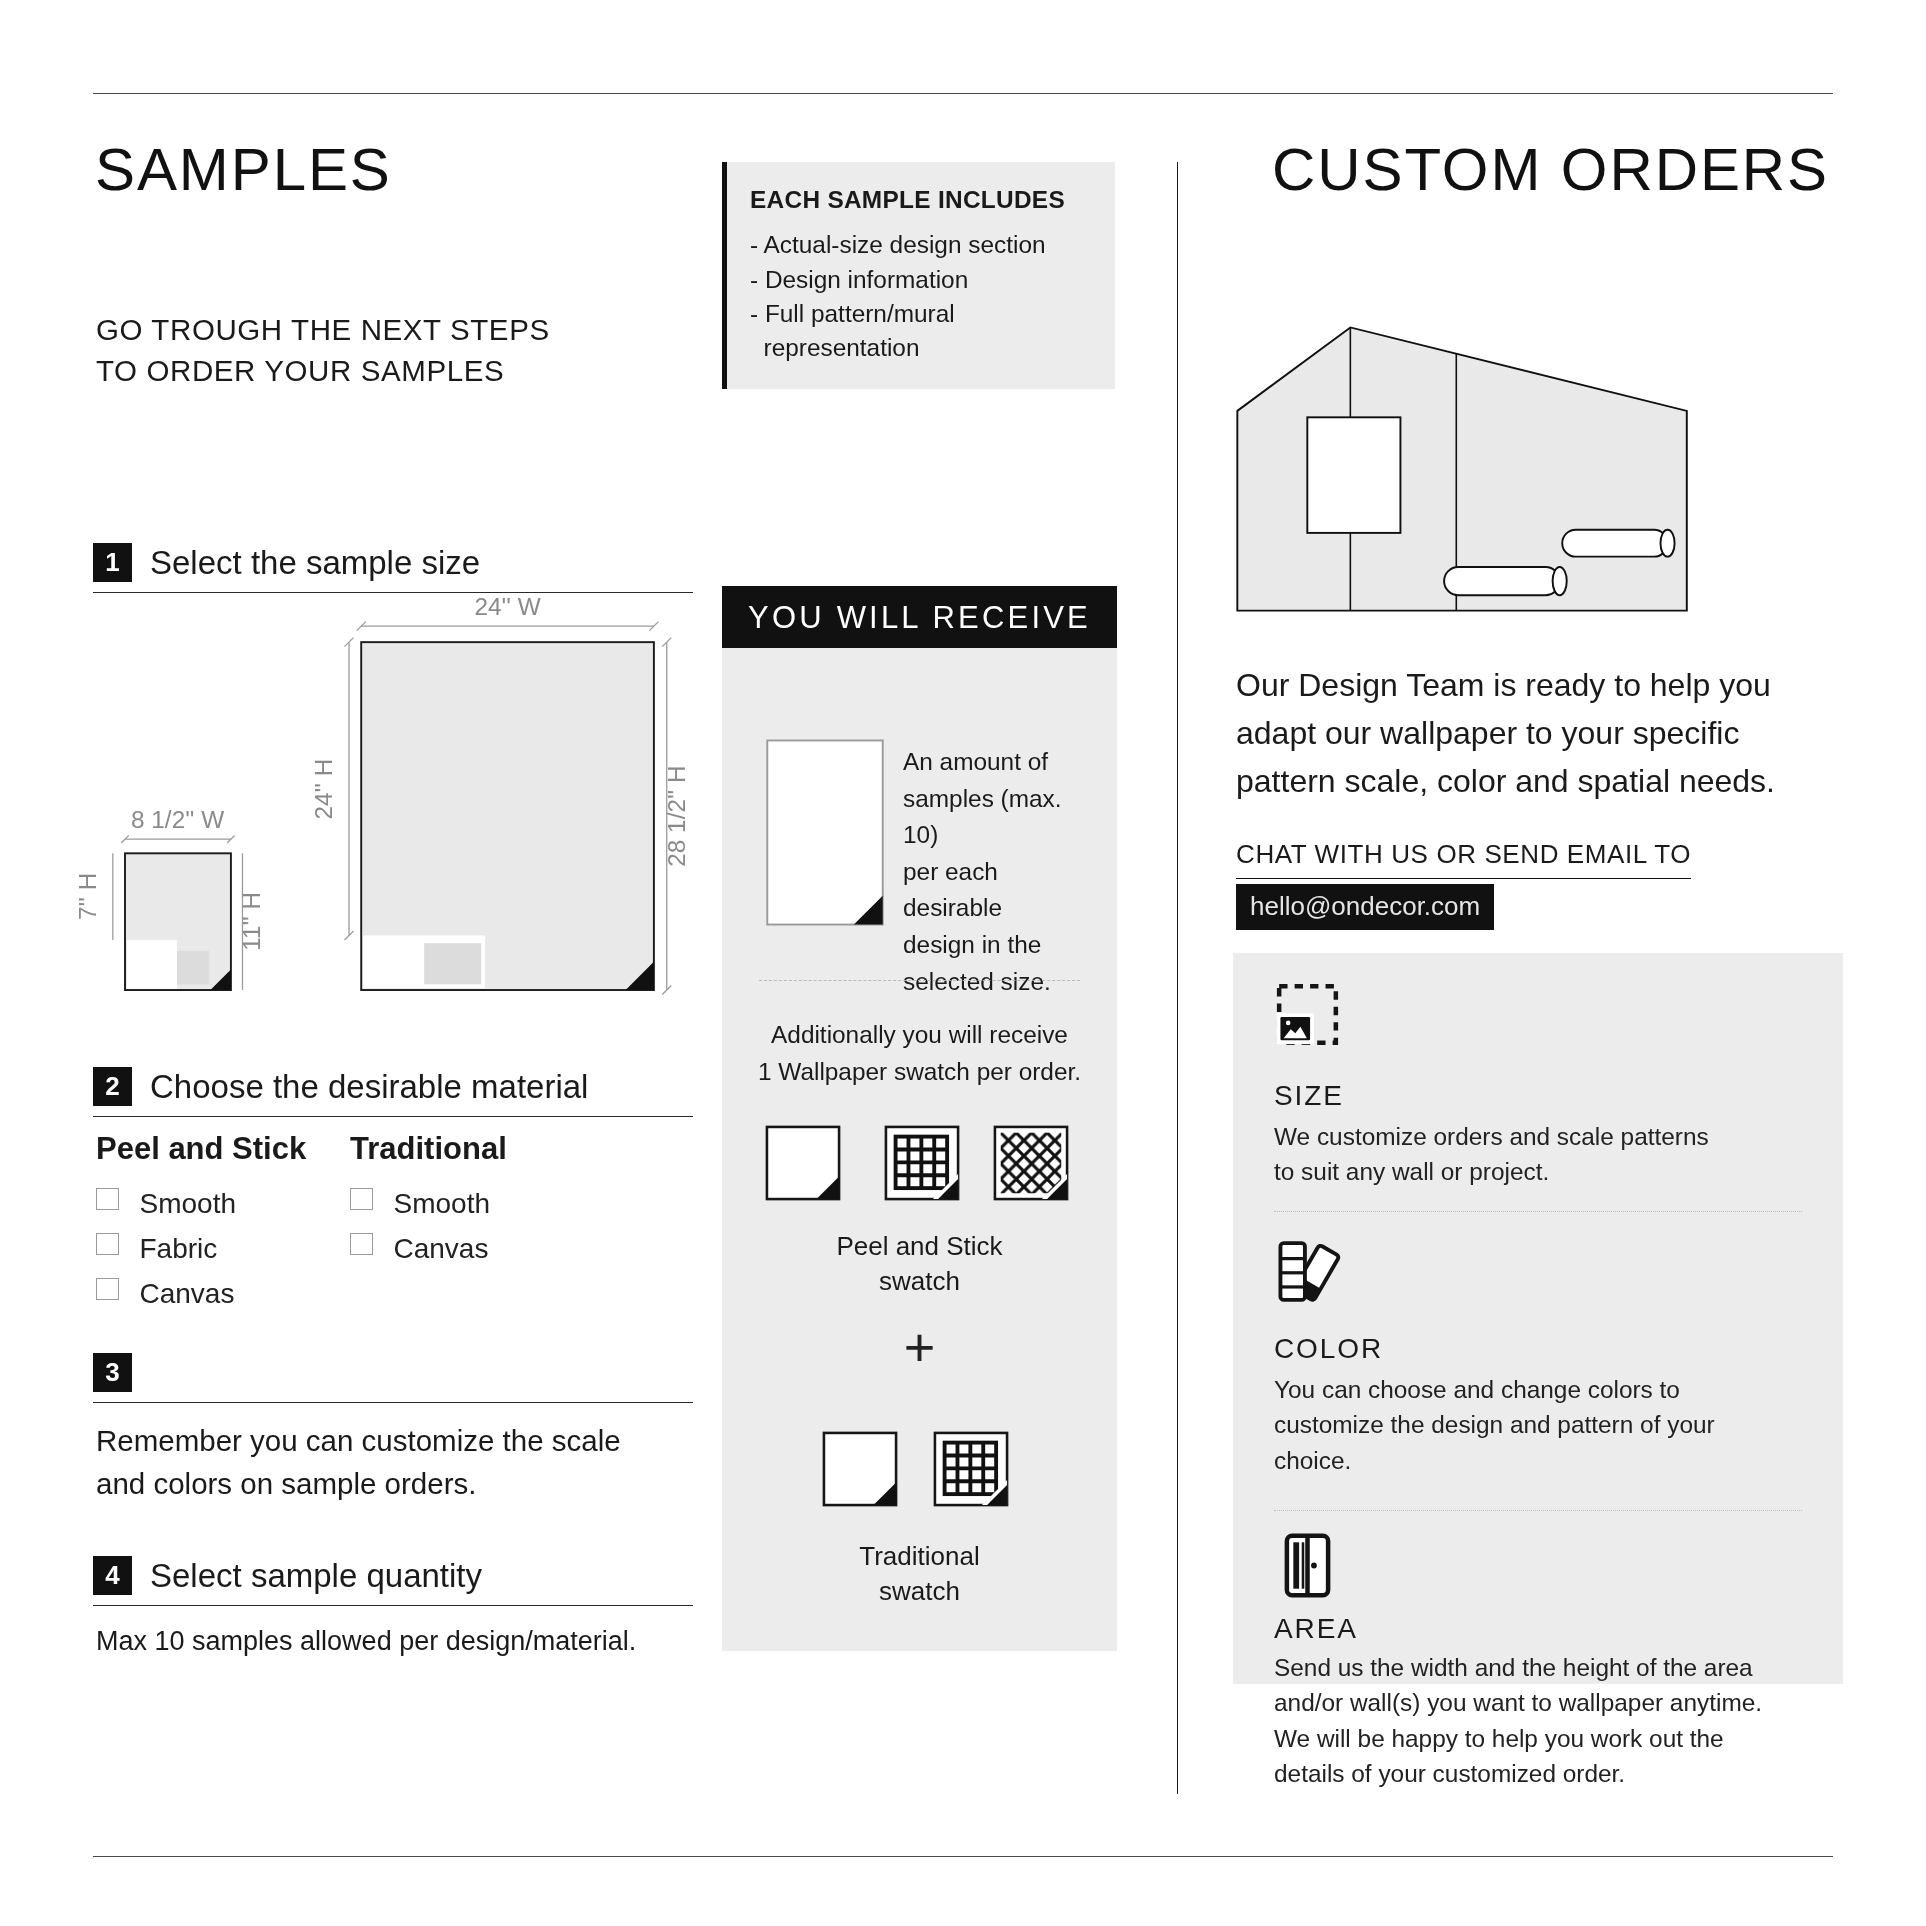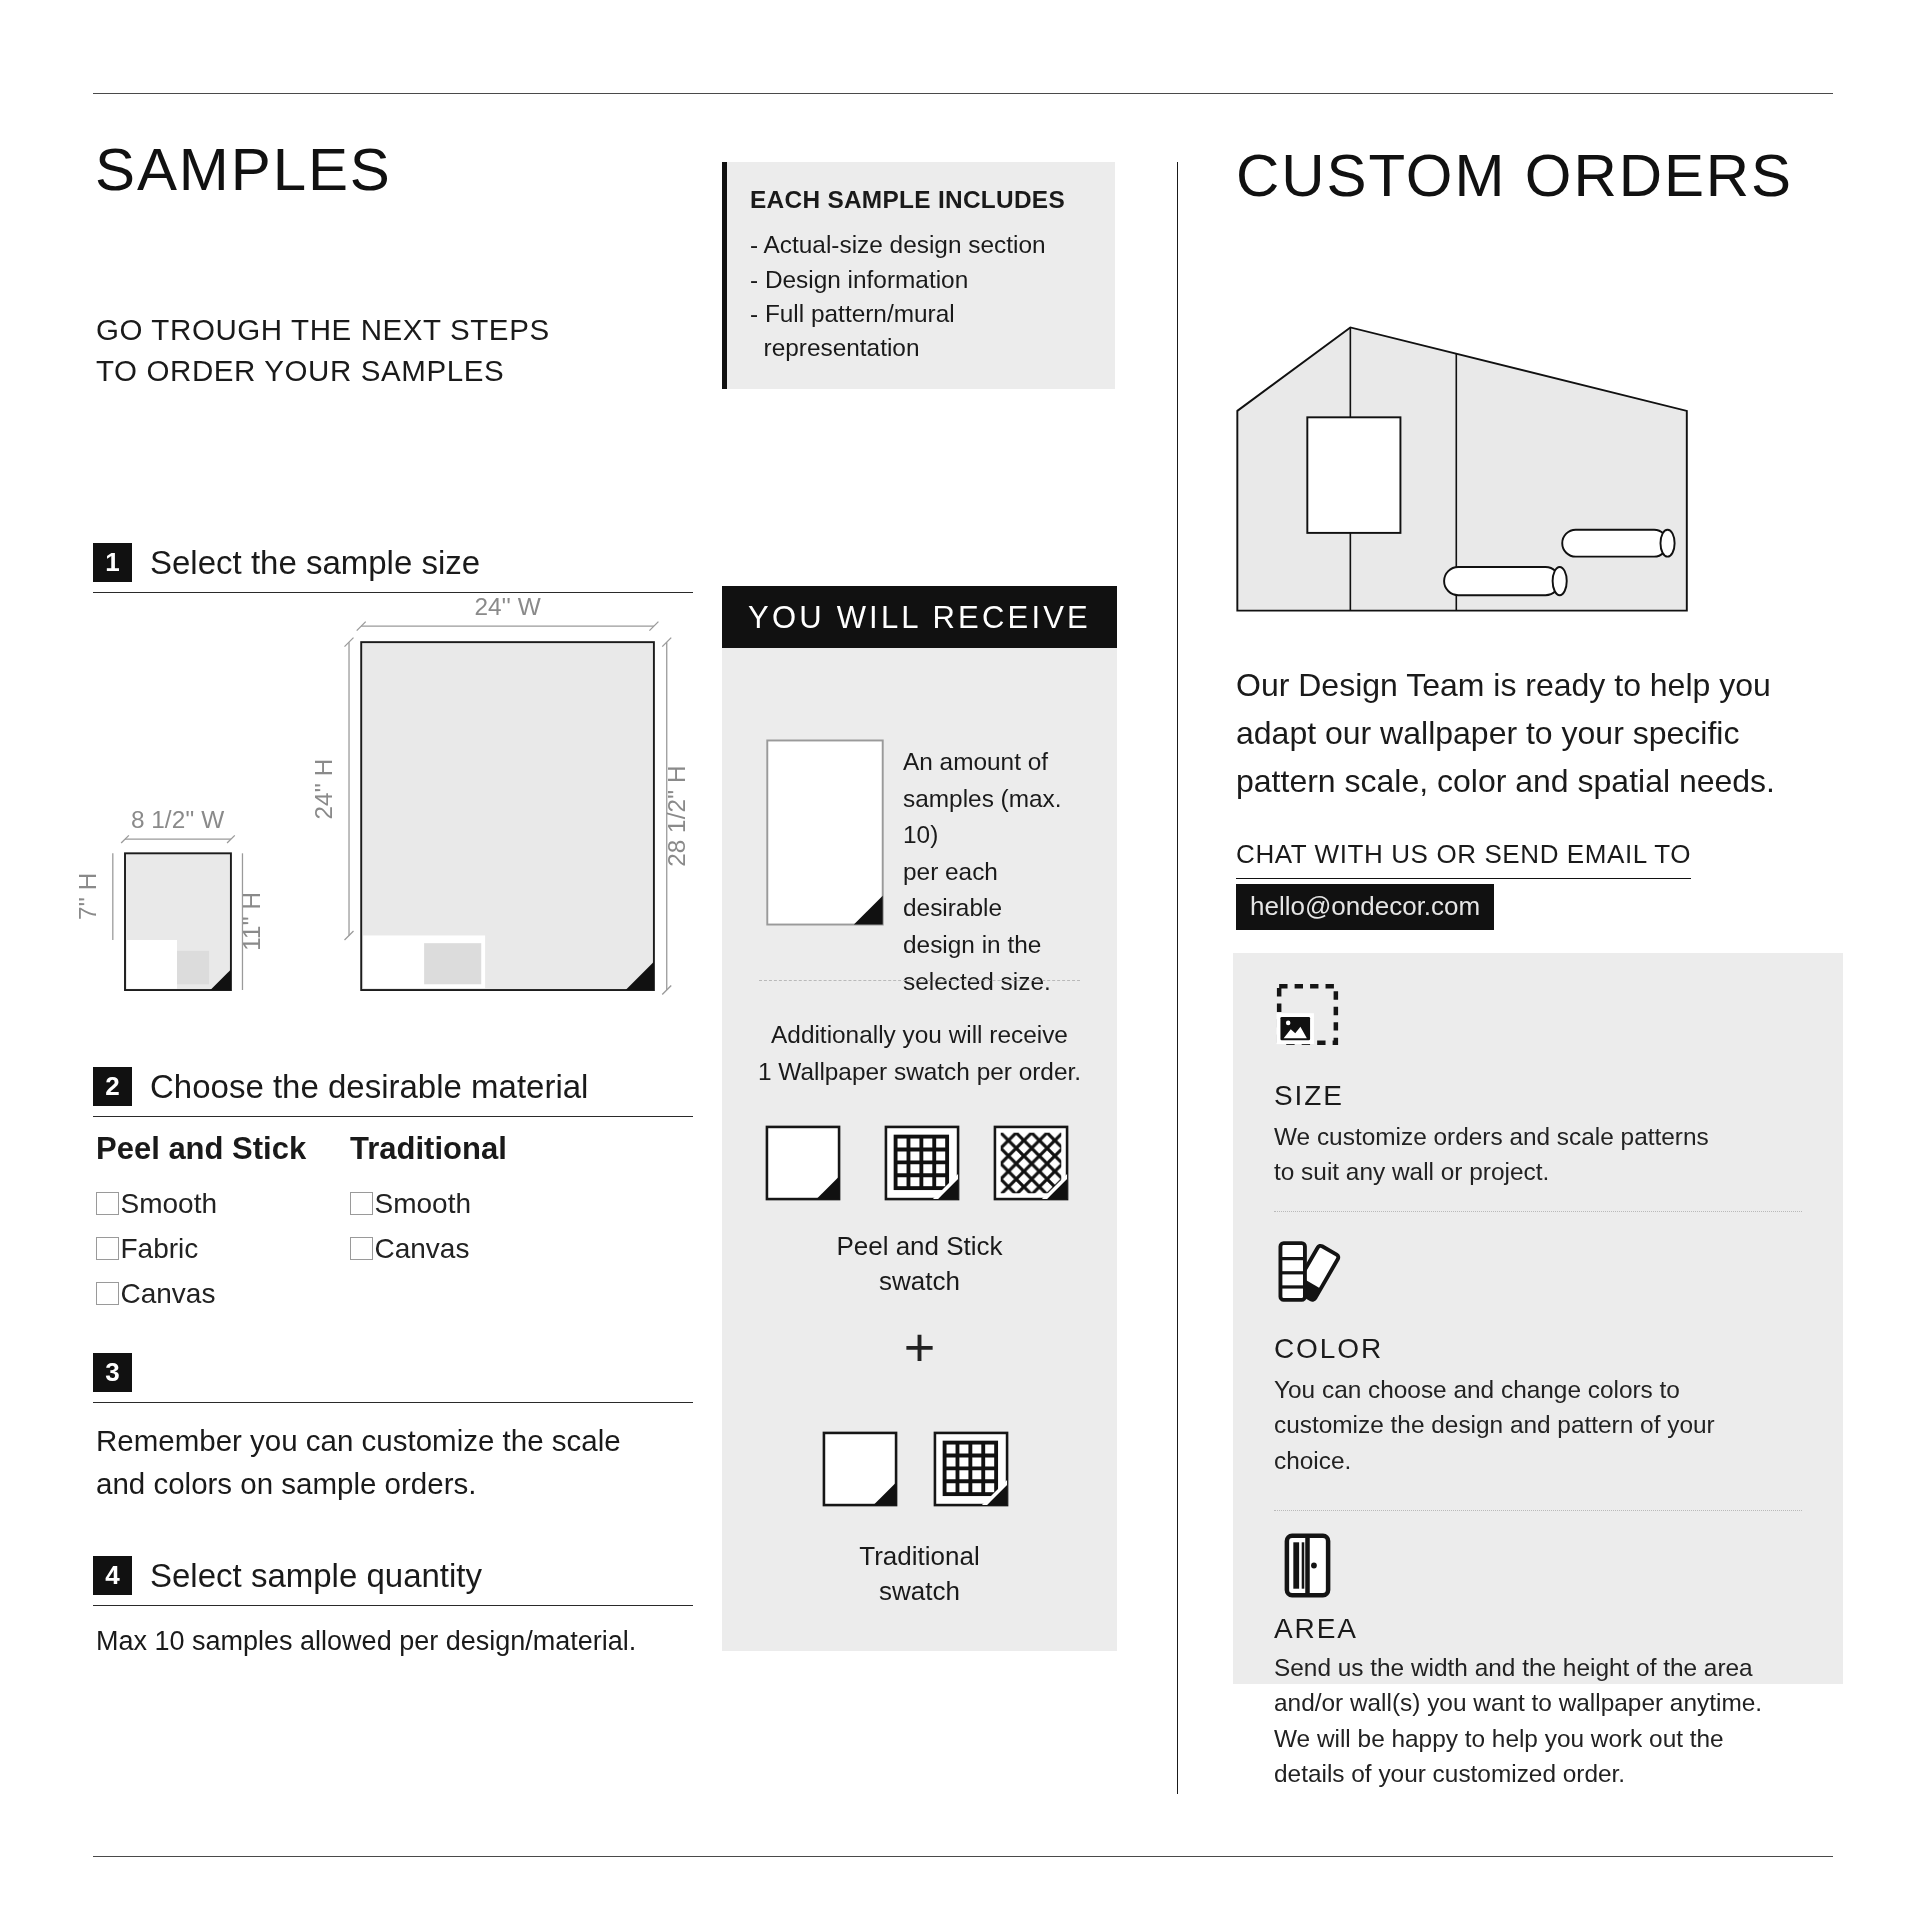--- a/index.html
+++ b/index.html
@@ -22,21 +22,21 @@
 
   .step{display:flex;align-items:center;gap:18px;border-bottom:1.9px solid #2a2a2a;
         padding-bottom:10.3px;box-sizing:border-box;}
   .step-num{min-width:39px;height:39px;background:#111;color:#fff;display:flex;
             align-items:center;justify-content:center;font-size:26px;font-weight:700;}
   .step-label{font-size:33px;}
 
   .dim{font-size:38px;fill:#8a8a8a;font-family:"Liberation Sans",sans-serif;}
 
   .mat-title{font-size:31px;font-weight:700;margin-bottom:20.5px;}
-  .mat-option{display:flex;align-items:center;gap:2px;font-size:28px;margin-bottom:13px;color:#222;}
+  .mat-option{display:flex;gap:21px;font-size:28px;margin-bottom:13px;color:#222;}
   .checkbox{width:20.5px;height:20.5px;border:1.9px solid #9a9a9a;background:#fff;display:inline-block;}
 
   .body-text{font-size:29.5px;line-height:1.45;}
   .footnote{display:flex;gap:11.6px;align-items:flex-start;}
   .footnote-text{font-size:22px;line-height:1.45;letter-spacing:0.3px;}
 
   .receive-header{background:#111;color:#fff;display:flex;align-items:center;justify-content:center;
                   font-size:31px;letter-spacing:3.2px;}
   .receive-panel{background:#ececec;}
   .r-text{font-size:24.4px;line-height:1.5;}
@@ -235,21 +235,21 @@
           <line x1="18" y1="78" x2="98" y2="78"></line>
       </g>
       <polygon points="115,115 76,115 115,76" fill="#fff"></polygon>
       <polygon points="115,115 84,115 115,84" fill="#111"></polygon>
     </svg>
 
     <div class="abs r-label pre" style="left:0;top:891px;">Traditional
 swatch</div>
   </div>
 
-  <div class="abs big-title" style="left:1236px;top:135px;margin-top:6px;">CUSTOM ORDERS</div>
+  <div class="abs big-title" style="left:1272px;top:135px;">CUSTOM ORDERS</div>
 
   <svg class="abs" style="left:1236px;top:321px;" width="456" height="305" viewBox="0 0 710 475">
     <polygon points="2,140 178,10 702,140 702,451 2,451" fill="#e9e9e9" stroke="#111" stroke-width="3"></polygon>
     <line x1="178" y1="10" x2="178" y2="451" stroke="#111" stroke-width="2.5"></line>
     <line x1="343" y1="51" x2="343" y2="451" stroke="#111" stroke-width="2.5"></line>
     <rect x="111" y="150" width="145" height="180" fill="#fff" stroke="#111" stroke-width="3"></rect>
     <g>
       <rect x="508" y="325" width="164" height="42" rx="21" fill="#fff" stroke="#111" stroke-width="3"></rect>
       <ellipse cx="672" cy="346" rx="11" ry="21" fill="#fff" stroke="#111" stroke-width="3"></ellipse>
     </g>

